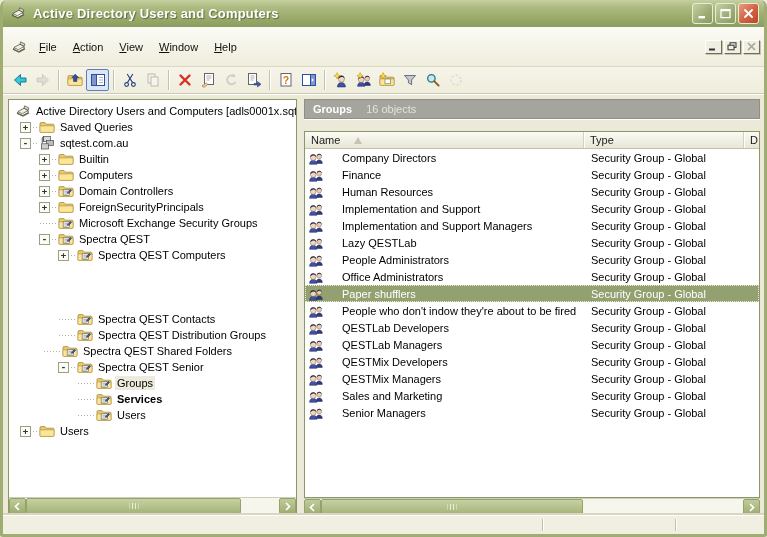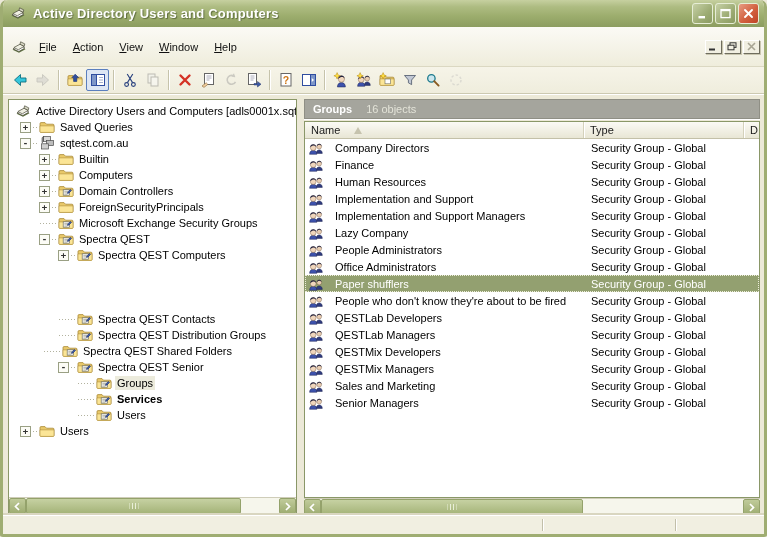--- a/index.html
+++ b/index.html
@@ -46,31 +46,31 @@
     color:#333;font:700 9px/9px "DejaVu Sans Mono",monospace;text-align:center}
   .t-ic{width:16px;height:16px;flex:none;margin-right:3px}
   .t-label{padding:1px 2px}
   .t-label.selected{background:#ECEBDC}
   
   .banner{height:20px;flex:none;display:flex;align-items:center;gap:14px;padding:0 8px;
     background:#A5A59D;border:1px solid #8F8F85;box-shadow:0 1px 0 #FFFFFF}
   .banner-title{color:#fff;font-weight:bold;font-size:11px}
   .banner-sub{color:#E3E3D8;font-size:11px}
   
-  .list-frame{margin-top:2px}
+  .list-frame{margin-top:12px}
   .list-header{height:17px;flex:none;display:flex;font-size:11px;color:#1a1a1a;
     background:linear-gradient(#FBFAF5,#E8E6D5);border-bottom:1px solid #C3C0A8}
   .col{display:flex;align-items:center;padding:0 6px;border-right:1px solid #D4D1BB;box-shadow:1px 0 0 #fff;overflow:hidden}
   .col-name{width:279px;flex:none}.col-type{width:160px;flex:none}.col-desc{flex:1;border-right:none;box-shadow:none}
   .sort-asc{width:0;height:0;border-left:4px solid transparent;border-right:4px solid transparent;
     border-bottom:7px solid #C6C3AE;margin-left:14px}
   .rows{flex:1;overflow:hidden}
   .lrow{height:17px;display:flex;align-items:center;font-size:11px;white-space:nowrap;color:#000}
   .lrow.selected{background:#93A070;color:#fff;outline:1px dotted #EDEDDA;outline-offset:-1px}
-  .cell-name{width:279px;flex:none;display:flex;align-items:center;gap:12px;padding-left:3px;overflow:hidden}
+  .cell-name{width:279px;flex:none;display:flex;align-items:center;gap:19px;padding-left:3px;overflow:hidden}
   .cell-type{width:160px;flex:none;padding-left:7px;overflow:hidden}
   .cell-desc{flex:1}
   .l-ic{width:15px;height:15px;flex:none}
   
   .hscroll{height:17px;flex:none;display:flex;background:#F6F6EC;border-top:1px solid #CFCDB9}
   .sb-btn{width:17px;height:100%;flex:none;display:grid;place-items:center;border:1px solid #94A26B;border-radius:2px;
     background:linear-gradient(#C0CB9A,#9EAD72)}
   .sb-thumb{height:100%;flex:none;position:relative;border:1px solid #94A26B;border-radius:2px;
     background:linear-gradient(#C6D1A2,#A5B479)}
   .sb-thumb::after{content:"";position:absolute;left:50%;top:4px;bottom:4px;width:9px;transform:translateX(-50%);
@@ -680,21 +680,21 @@
                 <span class="l-ic">
                   <svg width="16" height="16" viewBox="0 0 16 16">
                     <path d="M8.2 13.4 c0-2.2 1.3-3.4 3-3.4 s3.1 1.2 3.1 3.4z" fill="#2F3B7E" stroke="#1A2150" stroke-width=".5"></path>
                     <circle cx="11.2" cy="6.6" r="2.4" fill="#E8CDB2" stroke="#6B4A2F" stroke-width=".4"></circle>
                     <path d="M8.8 6.4 c0-1.6 1-2.6 2.4-2.6 1.5 0 2.4 1 2.4 2.4 0 0-.5-1-1.2-1.2-.9-.3-2.4-.2-3.6 1.4z" fill="#23233F"></path>
                     <path d="M1.6 14.3 c0-2.6 1.6-4 3.6-4 s3.6 1.4 3.6 4z" fill="#3D52AC" stroke="#1A2150" stroke-width=".5"></path>
                     <circle cx="5.2" cy="7.6" r="2.9" fill="#F0D6BC" stroke="#6B4A2F" stroke-width=".4"></circle>
                     <path d="M2.2 7.4 c0-2 1.3-3.2 3-3.2 1.8 0 3 1.2 3 3 0 0-.7-1.2-1.5-1.5-1.1-.4-2.9-.2-4.5 1.7z" fill="#23233F"></path>
                   </svg>
                 </span>
-                <span>Lazy Company</span>
+                <span>Lazy QESTLab</span>
               </span>
               <span class="cell-type">Security Group - Global</span>
               <span class="cell-desc"></span>
             </div>
             <div class="lrow">
               <span class="cell-name">
                 <span class="l-ic">
                   <svg width="16" height="16" viewBox="0 0 16 16">
                     <path d="M8.2 13.4 c0-2.2 1.3-3.4 3-3.4 s3.1 1.2 3.1 3.4z" fill="#2F3B7E" stroke="#1A2150" stroke-width=".5"></path>
                     <circle cx="11.2" cy="6.6" r="2.4" fill="#E8CDB2" stroke="#6B4A2F" stroke-width=".4"></circle>
@@ -748,21 +748,21 @@
                 <span class="l-ic">
                   <svg width="16" height="16" viewBox="0 0 16 16">
                     <path d="M8.2 13.4 c0-2.2 1.3-3.4 3-3.4 s3.1 1.2 3.1 3.4z" fill="#2F3B7E" stroke="#1A2150" stroke-width=".5"></path>
                     <circle cx="11.2" cy="6.6" r="2.4" fill="#E8CDB2" stroke="#6B4A2F" stroke-width=".4"></circle>
                     <path d="M8.8 6.4 c0-1.6 1-2.6 2.4-2.6 1.5 0 2.4 1 2.4 2.4 0 0-.5-1-1.2-1.2-.9-.3-2.4-.2-3.6 1.4z" fill="#23233F"></path>
                     <path d="M1.6 14.3 c0-2.6 1.6-4 3.6-4 s3.6 1.4 3.6 4z" fill="#3D52AC" stroke="#1A2150" stroke-width=".5"></path>
                     <circle cx="5.2" cy="7.6" r="2.9" fill="#F0D6BC" stroke="#6B4A2F" stroke-width=".4"></circle>
                     <path d="M2.2 7.4 c0-2 1.3-3.2 3-3.2 1.8 0 3 1.2 3 3 0 0-.7-1.2-1.5-1.5-1.1-.4-2.9-.2-4.5 1.7z" fill="#23233F"></path>
                   </svg>
                 </span>
-                <span>People who don't know they're about to be fired</span>
+                <span>People who don't indow they're about to be fired</span>
               </span>
               <span class="cell-type">Security Group - Global</span>
               <span class="cell-desc"></span>
             </div>
             <div class="lrow">
               <span class="cell-name">
                 <span class="l-ic">
                   <svg width="16" height="16" viewBox="0 0 16 16">
                     <path d="M8.2 13.4 c0-2.2 1.3-3.4 3-3.4 s3.1 1.2 3.1 3.4z" fill="#2F3B7E" stroke="#1A2150" stroke-width=".5"></path>
                     <circle cx="11.2" cy="6.6" r="2.4" fill="#E8CDB2" stroke="#6B4A2F" stroke-width=".4"></circle>

